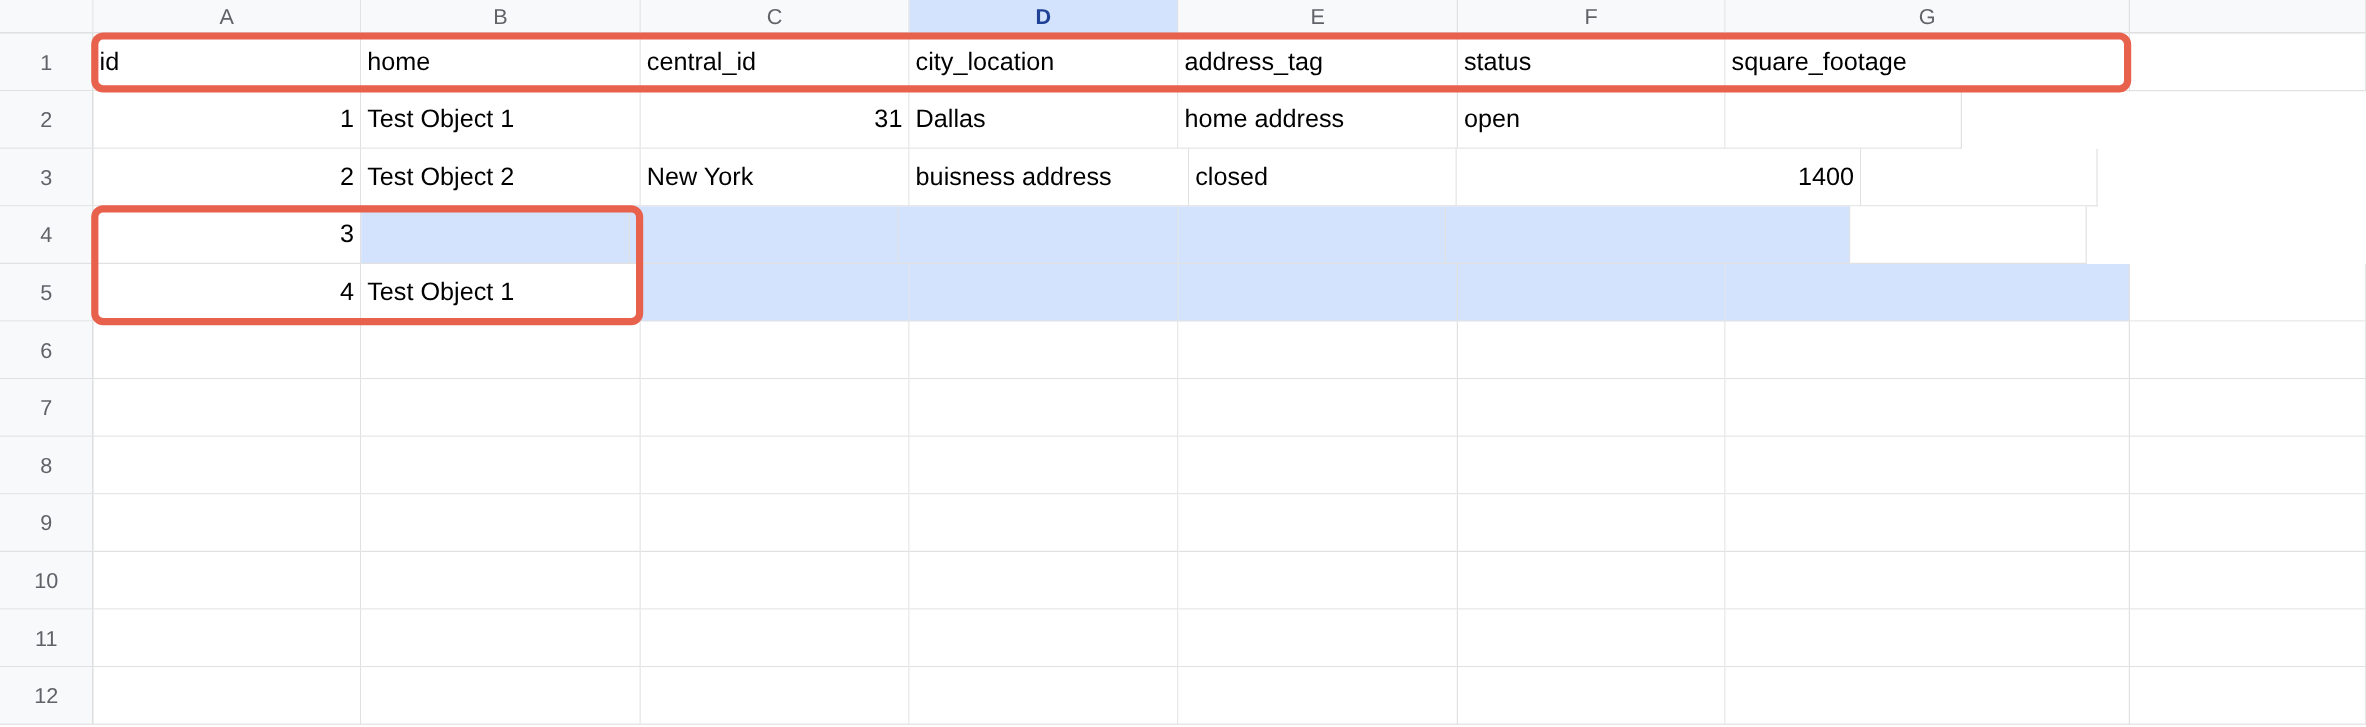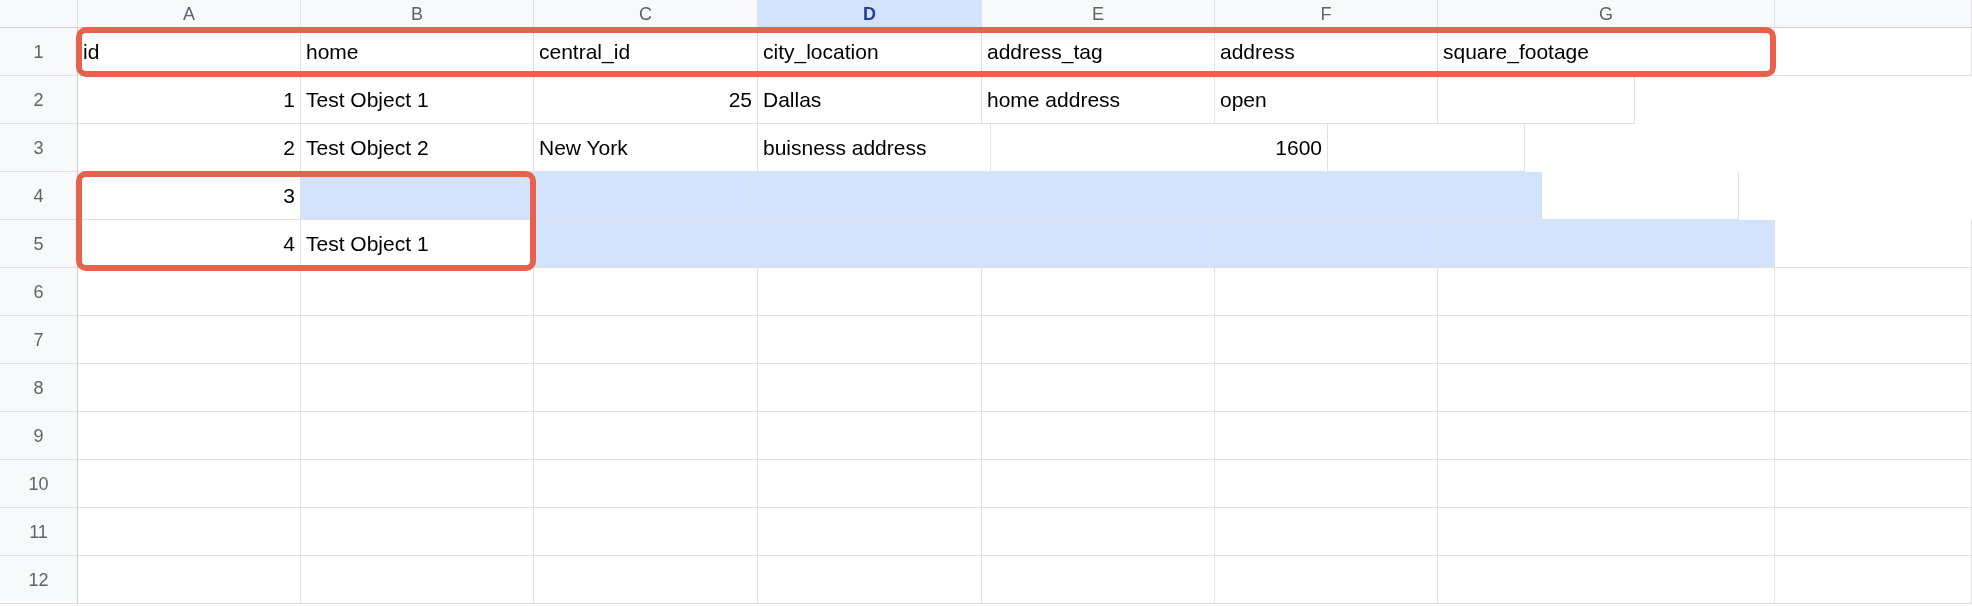--- a/index.html
+++ b/index.html
@@ -113,43 +113,44 @@
     <div class="col-h cH"></div>
   </div>
 
   <div class="row">
     <div class="row-h">1</div>
     <div class="cell header cA">id</div>
     <div class="cell header cB">home</div>
     <div class="cell header cC">central_id</div>
     <div class="cell header cD">city_location</div>
     <div class="cell header cE">address_tag</div>
-    <div class="cell header cF">address</div>
+    <div class="cell header cF">status</div>
     <div class="cell header cG">square_footage</div>
     <div class="cell cH"></div>
   </div>
 
   <div class="row">
     <div class="row-h">2</div>
     <div class="cell num cA">1</div>
     <div class="cell cB">Test Object 1</div>
-    <div class="cell num cC">25</div>
+    <div class="cell num cC">31</div>
     <div class="cell cD">Dallas</div>
     <div class="cell cE">home address</div>
     <div class="cell cF">open</div>
     <div class="cell cH"></div>
   </div>
 
   <div class="row">
     <div class="row-h">3</div>
     <div class="cell num cA">2</div>
     <div class="cell cB">Test Object 2</div>
     <div class="cell cD">New York</div>
     <div class="cell cE">buisness address</div>
-    <div class="cell num cG">1600</div>
+    <div class="cell cF">closed</div>
+    <div class="cell num cG">1400</div>
     <div class="cell cH"></div>
   </div>
 
   <div class="row">
     <div class="row-h">4</div>
     <div class="cell num cA">3</div>
     <div class="cell sel cC"></div>
     <div class="cell sel cD"></div>
     <div class="cell sel cE"></div>
     <div class="cell sel cF"></div>

